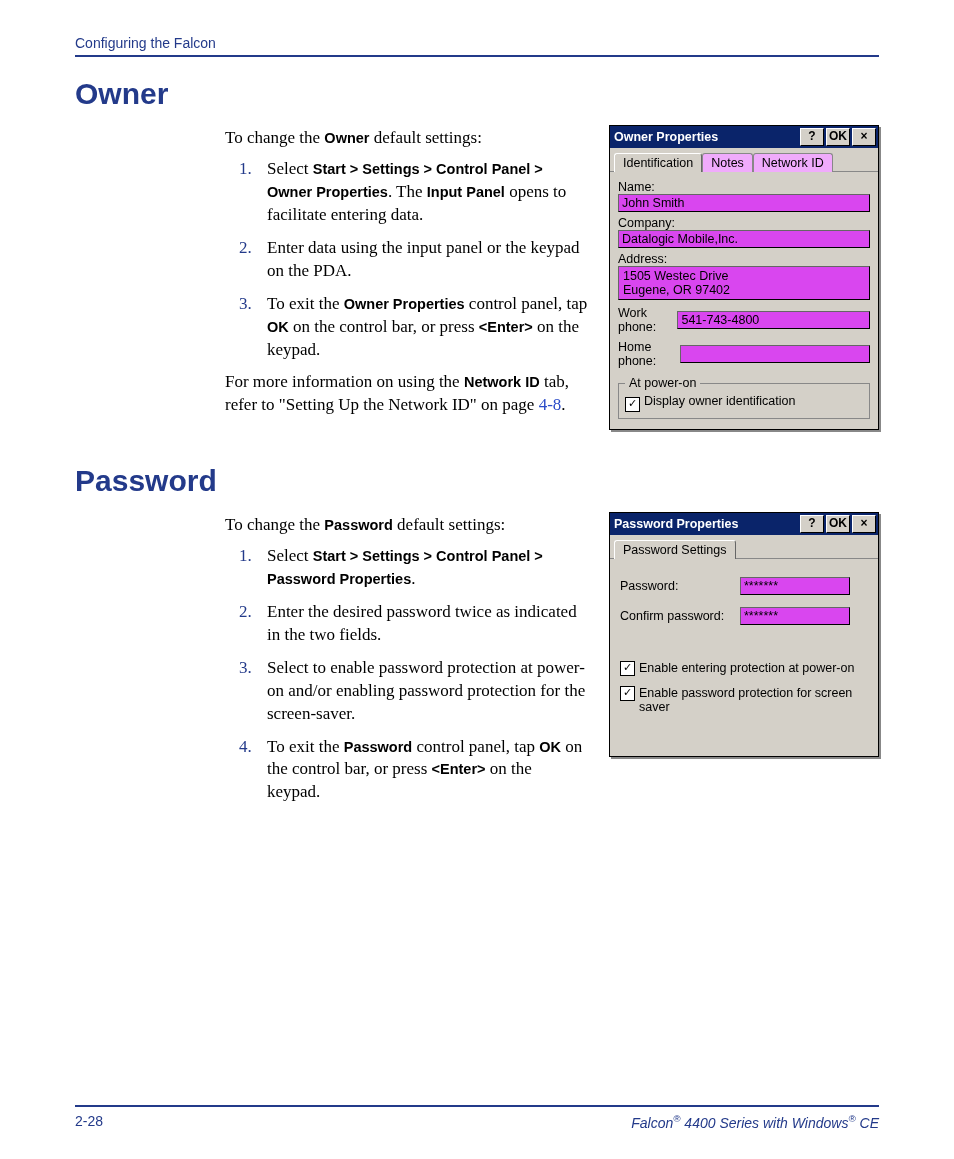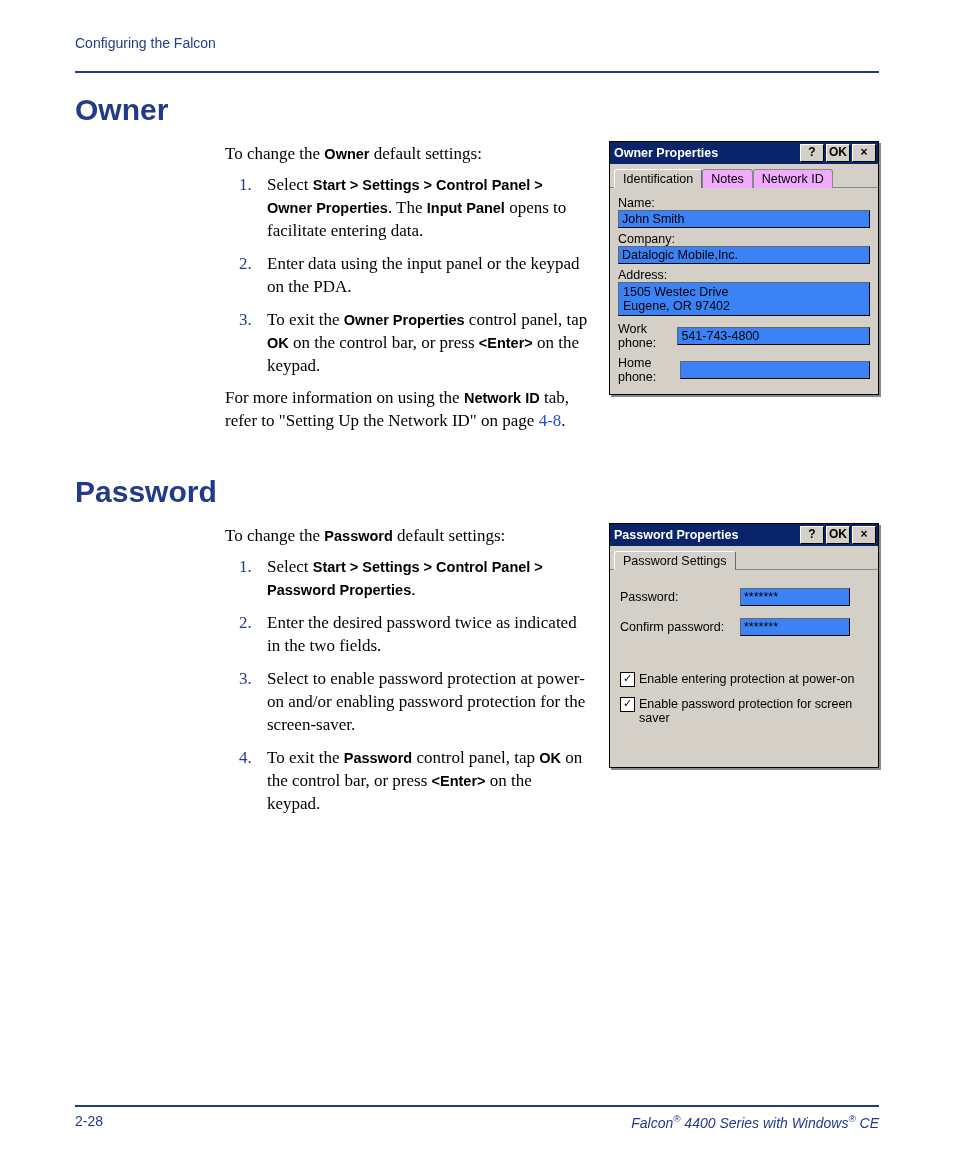--- a/index.html
+++ b/index.html
@@ -15,21 +15,21 @@
     box-sizing: border-box;
     width: 954px;
     min-height: 1159px;
     position: relative;
   }
   .header-row {
     font-family: Verdana, Arial, sans-serif;
     color: #233a8a;
     font-size: 14px;
     border-bottom: 2px solid #233a8a;
-    padding-bottom: 20px;
+    padding-bottom: 4px;
     margin-bottom: 20px;
   }
   h1.section {
     font-family: Verdana, Arial, sans-serif;
     font-weight: bold;
     color: #233a8a;
     font-size: 30px;
     margin: 10px 0 12px 0;
   }
   .body-block {
@@ -130,21 +130,21 @@
     border-color:#fff #666 #d4d0c8 #fff;
     z-index:2;
   }
   .ce-body { padding: 4px 8px 10px 8px; }
   .field-label { margin-top:4px; }
   .ce-input {
     width: 100%;
     box-sizing: border-box;
     border: 1px solid #000;
     border-top-color:#666; border-left-color:#666;
-    background:#3b82f6;
+    background:#d946ef;
     font-family: Tahoma, sans-serif;
     font-size:12.5px;
     padding:1px 3px;
     height:18px;
   }
   .ce-textarea {
     height: 34px;
     line-height:1.15;
     white-space: pre-line;
     padding:2px 4px;
@@ -235,20 +235,24 @@
           <div class="ce-input ce-textarea">1505 Westec Drive
 Eugene, OR 97402</div>
           <div class="row">
             <span>Work phone:</span>
             <div class="ce-input">541-743-4800</div>
           </div>
           <div class="row">
             <span>Home phone:</span>
             <div class="ce-input"></div>
           </div>
+          <fieldset class="ce-fieldset">
+            <legend>At power-on</legend>
+            <span class="ce-check">✓</span><span>Display owner identification</span>
+          </fieldset>
         </div>
       </div>
     </div>
   </div>
 
   <h1 class="section" style="margin-top:34px">Password</h1>
   <div class="body-block">
     <div class="text-col">
       <p>
         <span>To change the </span><span class="ui">Password</span><span> default settings:</span>

